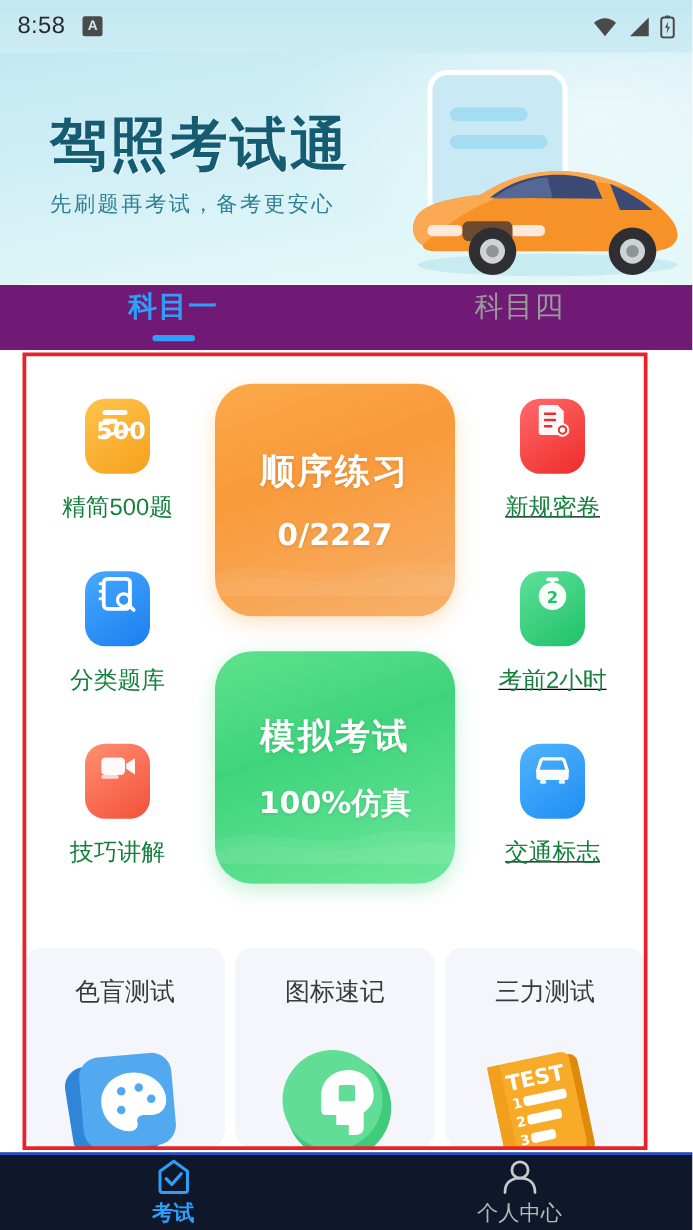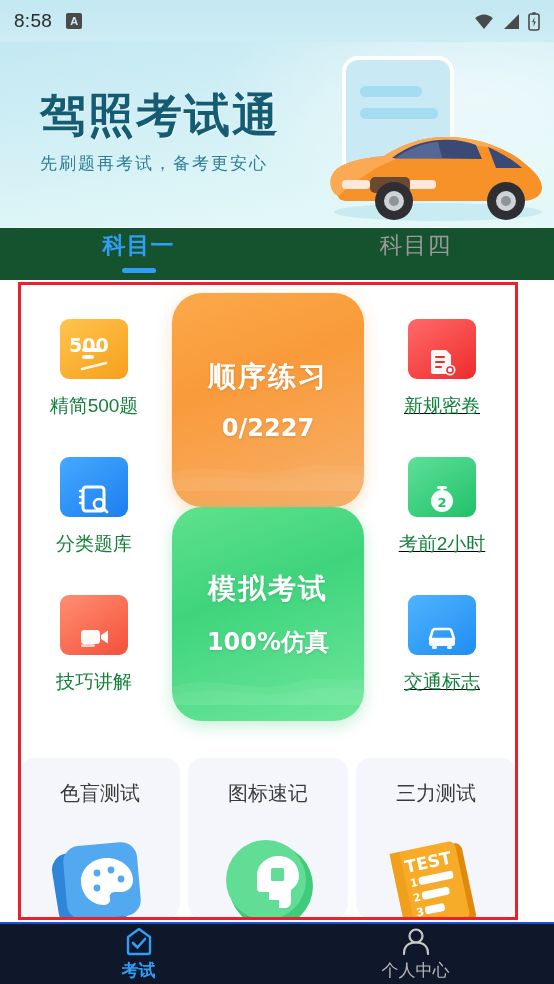--- a/index.html
+++ b/index.html
@@ -79,21 +79,21 @@
     position: absolute; left: 0; bottom: -1px;
     width: 554px; height: 26px;
     background: #ffffff;
     border-radius: 22px 22px 0 0;
   }
 
   
   .tabs {
     position: absolute; top: 228px; left: 0;
     width: 554px; height: 52px;
-    display: flex; background: #14532d; z-index: 5;
+    display: flex; background: #701a75; z-index: 5;
   }
   .tab {
     flex: 1; display: flex; flex-direction: column;
     align-items: center; justify-content: flex-start;
     padding-top: 2px;
   }
   .tab-label { font-size: 23px; color: #9a9a9a; letter-spacing: 1px; }
   .tab.active .tab-label { color: #2e9ef7; font-weight: bold; }
   .tab-underline {
     margin-top: 7px; width: 0; height: 5px; border-radius: 3px; background: transparent;
@@ -129,22 +129,22 @@
     justify-content: space-around;
   }
   .col-left  { grid-column: 1; grid-row: 1 / span 2; }
   .col-right { grid-column: 3; grid-row: 1 / span 2; text-decoration: underline; }
 
   .mini {
     display: flex; flex-direction: column; align-items: center;
     width: 148px;
   }
   .mini-ico {
-    width: 68px; height: 60px; border-radius: 9px;
-    display: flex; align-items: flex-end; justify-content: center;
+    width: 52px; height: 60px; border-radius: 16px;
+    display: flex; align-items: flex-start; justify-content: center;
     position: relative;
   }
   .mini-ico::after {
     content: ""; position: absolute; inset: -14px;
     border-radius: 50%; z-index: -1;
   }
   .mini-label {
     margin-top: 14px; font-size: 19px; color: #15803d; white-space: nowrap;
   }
 
@@ -162,21 +162,21 @@
   .ic-blue2::after { background: radial-gradient(circle, rgba(80,180,255,.40) 0%, rgba(80,180,255,0) 68%); }
 
   .num500 {
     font-size: 19px; font-weight: bold; color: #ffffff;
     font-family: "DejaVu Sans", sans-serif; line-height: 1;
   }
 
   
   .bigcard {
     grid-column: 2;
-    width: 192px; height: 214px;
+    width: 192px; height: 186px;
     border-radius: 30px;
     display: flex; flex-direction: column;
     align-items: center; justify-content: center;
     justify-self: center; align-self: center;
     position: relative; overflow: hidden;
   }
   .bigcard .bc-title {
     font-size: 28px; font-weight: bold; color: #ffffff;
     letter-spacing: 2px;
     text-shadow: 0 1px 3px rgba(0,0,0,.13);

